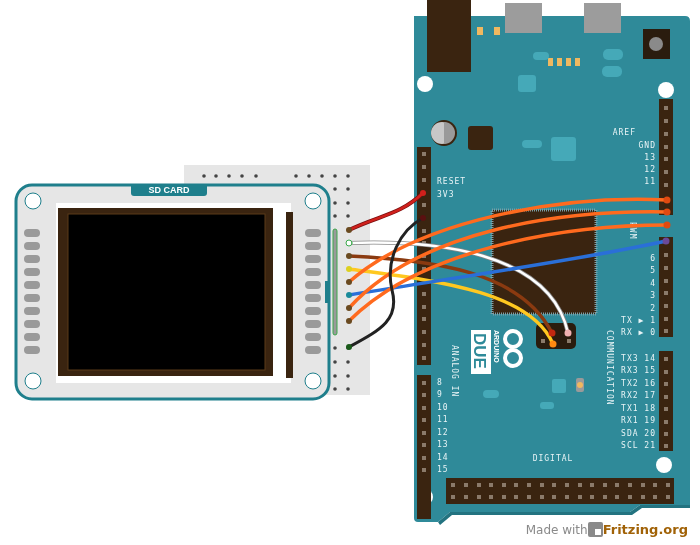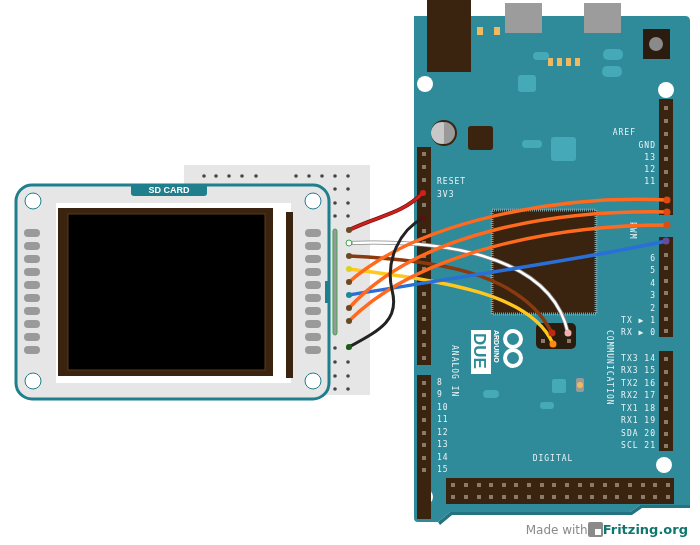--- a/index.html
+++ b/index.html
@@ -1,20 +1,20 @@
 <!DOCTYPE html>
 <html><head>
 <meta charset="utf-8">
 <style>
   html,body{margin:0;padding:0;background:#fff;}
   body{width:700px;height:545px;position:relative;overflow:hidden;font-family:"DejaVu Sans Mono",monospace;}
   #stage{position:absolute;left:0;top:0;width:700px;height:545px;}
   .lbl{font-family:"DejaVu Sans Mono",monospace;font-size:8px;fill:#e8f4f6;letter-spacing:1px;}
   .footer{position:absolute;right:12px;bottom:8px;font-family:"DejaVu Sans",sans-serif;font-size:12px;color:#8a8a8a;display:flex;align-items:center;gap:0;}
-  .footer .brand{font-weight:bold;color:#0f766e;font-size:13px;}
+  .footer .brand{font-weight:bold;color:#a16207;font-size:13px;}
   .footer .logo{width:15px;height:15px;background:#8a8a8a;border-radius:2px;position:relative;}
   .footer .logo:after{content:"";position:absolute;right:2px;bottom:2px;width:6px;height:6px;background:#fff;}
 </style>
 </head>
 <body>
 
 <svg id="stage" width="700" height="545" viewBox="0 0 700 545" xmlns="http://www.w3.org/2000/svg">
 
   <g>
     <rect x="184" y="165" width="186" height="230" fill="#e6e6e6"></rect>

